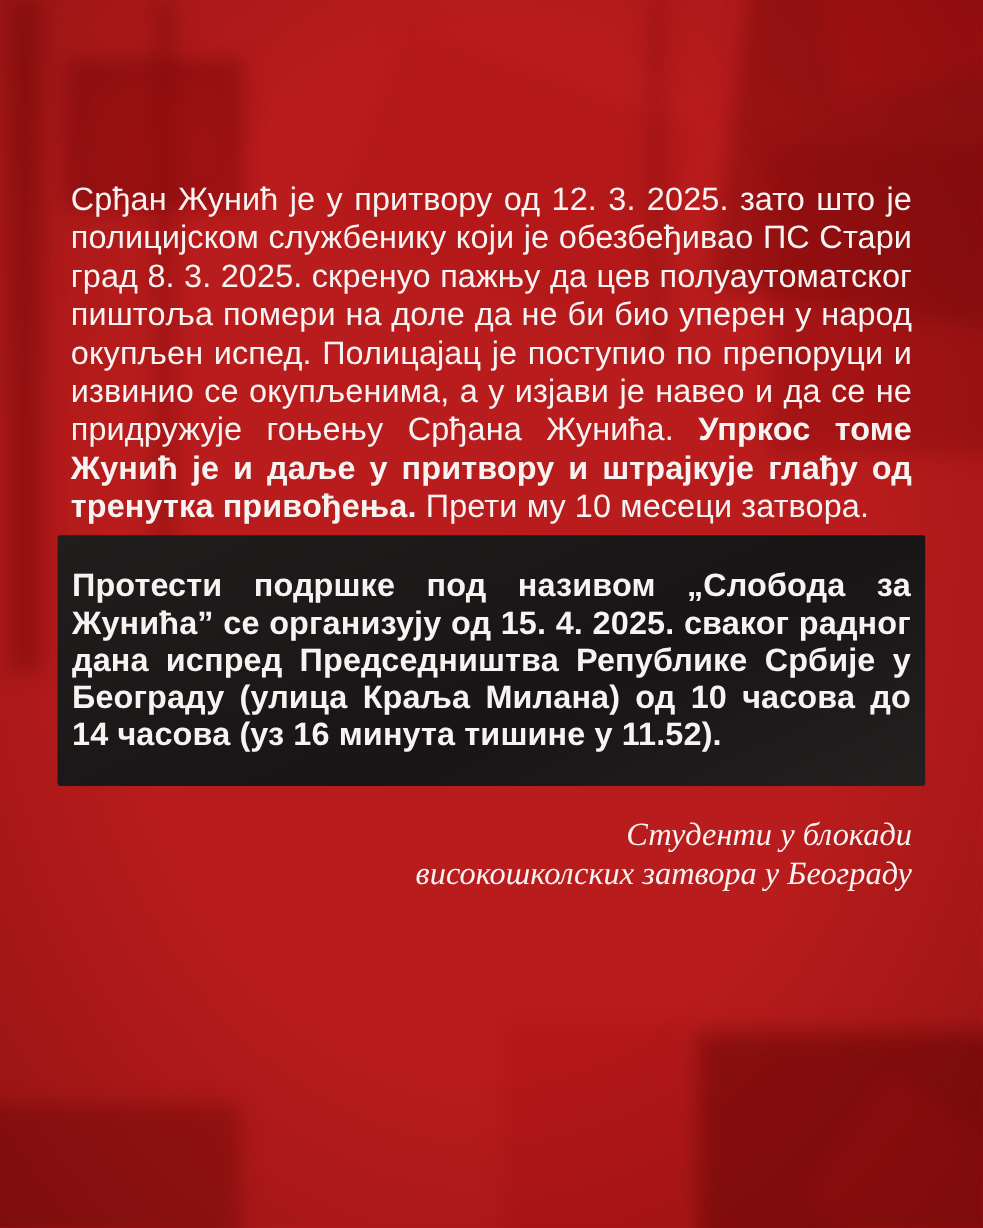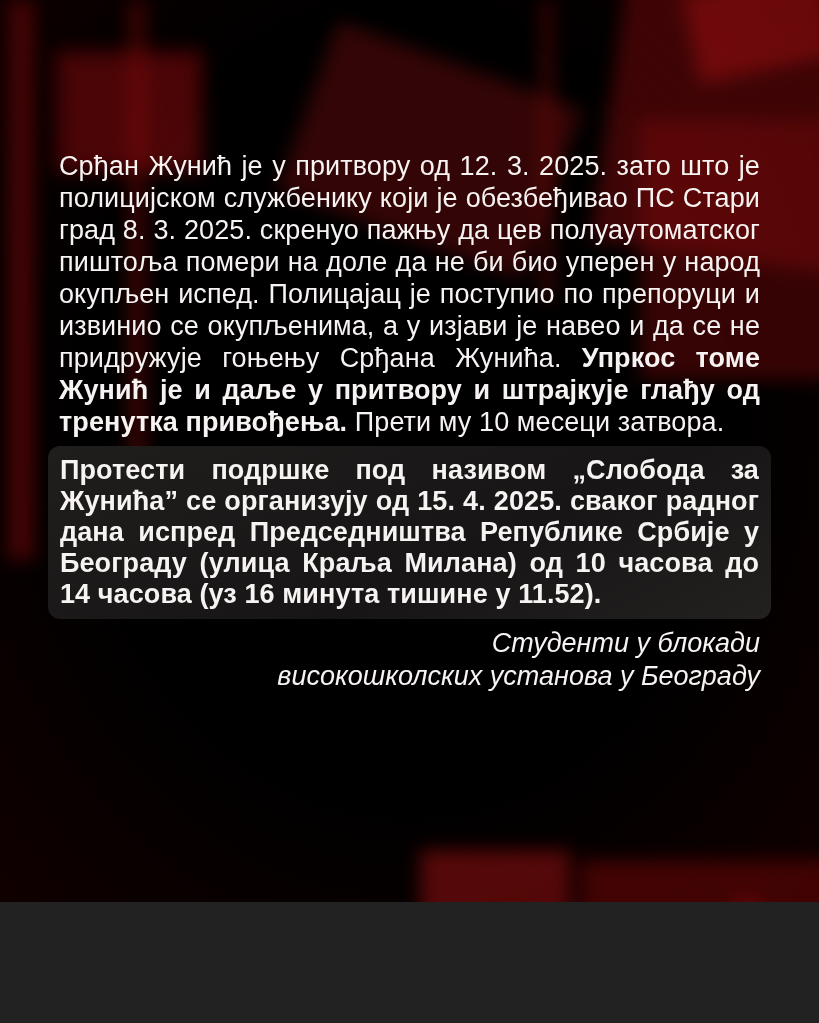--- a/index.html
+++ b/index.html
@@ -1,20 +1,20 @@
 <!DOCTYPE html>
 <html><head>
 <meta charset="utf-8">
 <style>
   html, body { margin: 0; padding: 0; background: #222; }
   .poster {
     position: relative;
     width: 819px;
-    height: 902px;
-    background: #000000;
+    height: 1023px;
+    background: #b91c1c;
     overflow: hidden;
     font-family: "Liberation Sans", sans-serif;
     color: #f7f3f2;
   }
   .bg { position: absolute; inset: 0; filter: blur(9px); }
   .shape { position: absolute; }
   .s1  { left: 8px;   top: 0;     width: 26px;  height: 560px; background: #7e090b; opacity: .55; }
   .s2  { left: 128px; top: 0;     width: 18px;  height: 480px; background: #800a0c; opacity: .45; }
   .s3  { left: 55px;  top: 50px;  width: 120px; height: 95px;  background: #8c0b0d; opacity: .55; border: 14px solid #7c090b; }
   .s4  { left: 610px; top: -40px; width: 270px; height: 300px; background: #7d090b; opacity: .5;  transform: rotate(8deg); }
@@ -35,36 +35,37 @@
     margin: 0;
     font-size: 27px;
     line-height: 32px;
     text-align: justify;
     letter-spacing: .1px;
   }
   .bold { font-weight: bold; }
   .announcement {
     margin: 8px -11px 0 -11px;
     background: linear-gradient(155deg, #201d1d 0%, #171515 60%, #232020 100%);
-    padding: 9px 12px;
-    border-radius: 12px;
+    padding: 27px 12px;
+    border-radius: 2px;
   }
   .announcement .para { font-weight: bold; line-height: 31px; }
   .cta { margin-top: 24px; }
   .underline {
     text-decoration: underline;
     text-underline-offset: 5px;
     text-decoration-thickness: 2px;
   }
   .signature {
-    margin-top: 8px;
+    margin-top: 24px;
     text-align: right;
     font-style: italic;
     font-size: 27px;
     line-height: 33px;
+    font-family: Liberation Serif, serif;
   }
 </style>
 </head>
 <body>
 
 <div class="poster">
 
   <div class="bg">
     <div class="shape s1"></div>
     <div class="shape s2"></div>
@@ -85,17 +86,17 @@
 
     <p class="para intro"><span>Срђан Жунић је у притвору од 12. 3. 2025. зато што је полицијском службенику који је обезбеђивао ПС Стари град 8. 3. 2025. скренуо пажњу да цев полуаутоматског пиштоља помери на доле да не би био уперен у народ окупљен испед. Полицајац је поступио по препоруци и извинио се окупљенима, а у изјави је навео и да се не придружује гоњењу Срђана Жунића. </span><span class="bold">Упркос томе Жунић је и даље у притвору и штрајкује глађу од тренутка привођења.</span><span> Прети му 10 месеци затвора.</span></p>
 
     <div class="announcement">
       <p class="para">Протести подршке под називом „Слобода за Жунића” се организују од 15. 4. 2025. сваког радног дана испред Председништва Републике Србије у Београду (улица Краља Милана) од 10 часова до 14 часова (уз 16 минута тишине у 11.52).</p>
     </div>
 
 
     <div class="signature">
       <div>Студенти у блокади</div>
-      <div>високошколских установа у Београду</div>
+      <div>високошколских затвора у Београду</div>
     </div>
 
   </div>
 </div>
 
 </body></html>

